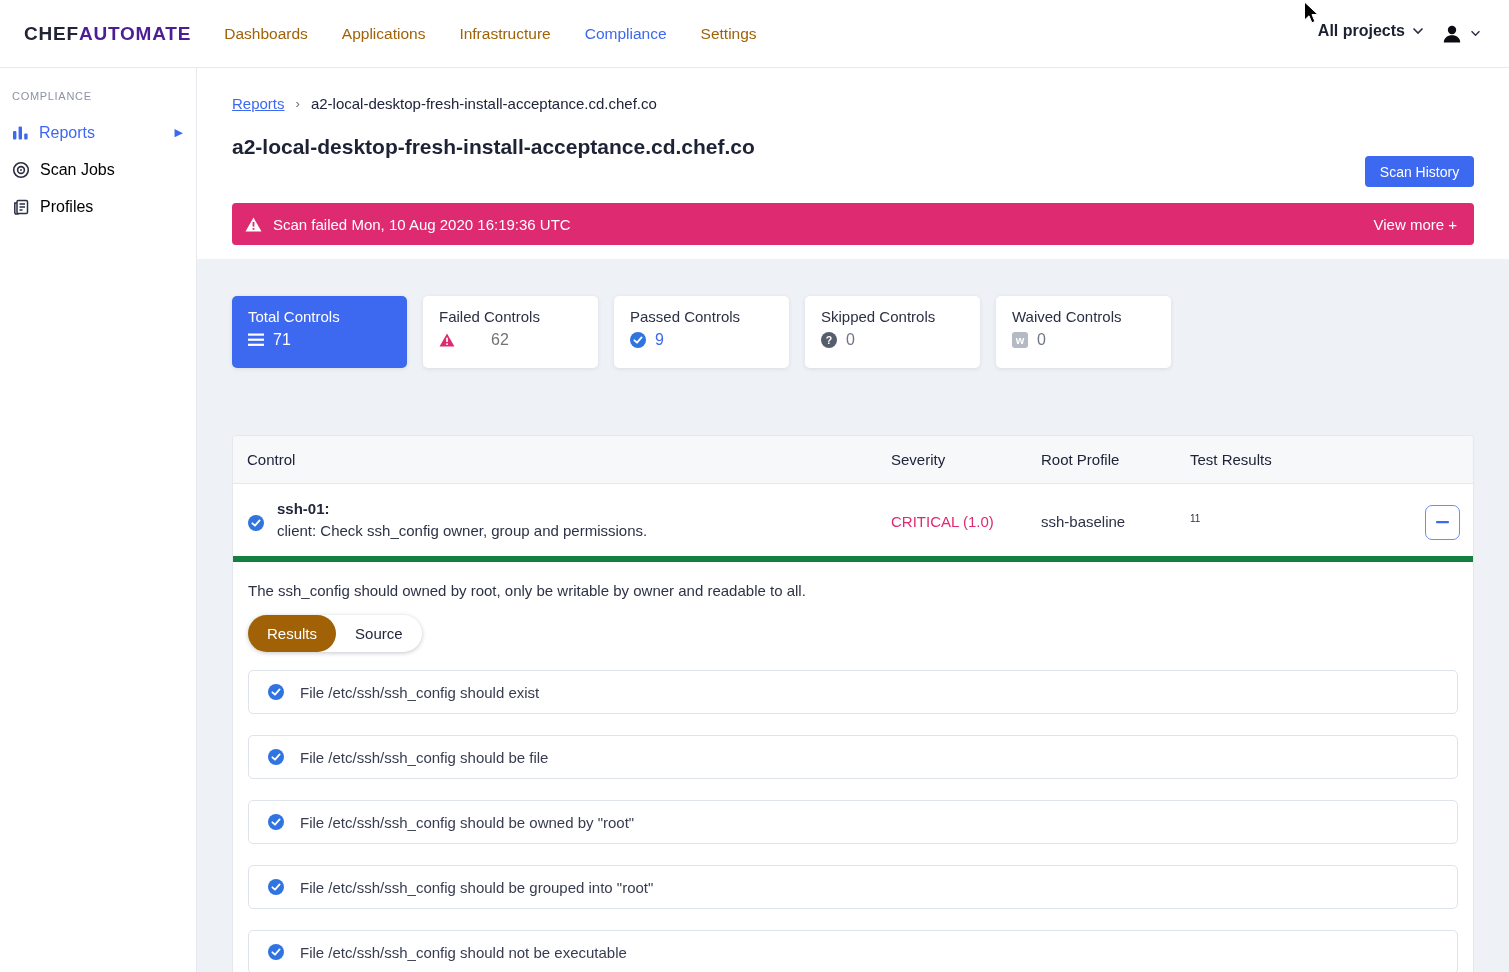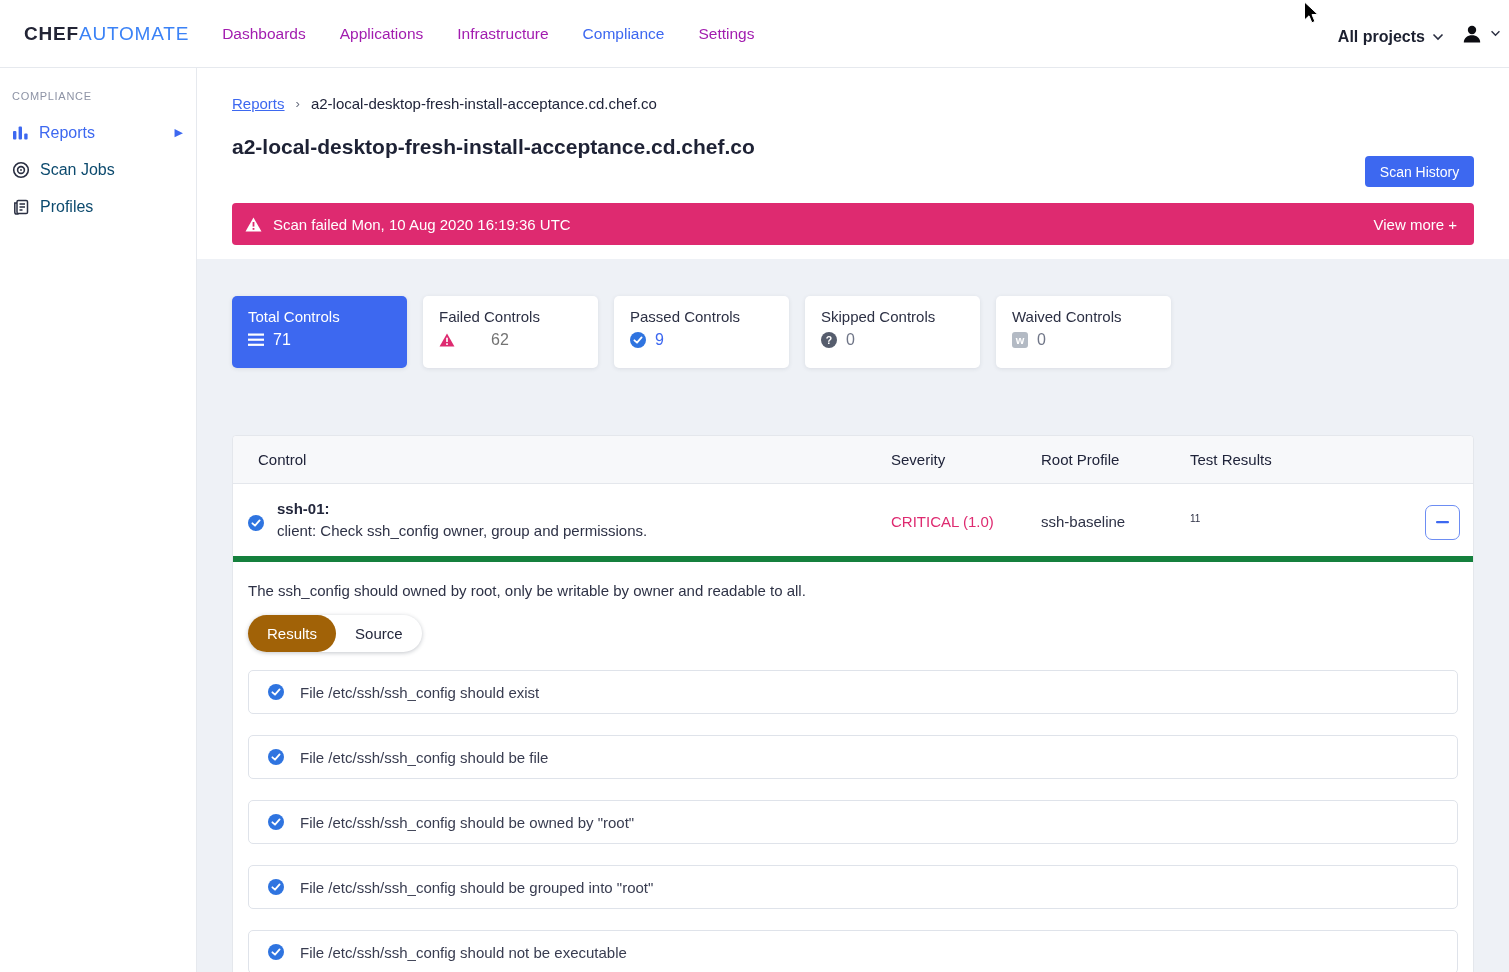--- a/index.html
+++ b/index.html
@@ -7,35 +7,35 @@
   body {
     position:relative; overflow:hidden; background:#fff;
     font-family:"Liberation Sans", sans-serif; color:#23273c;
   }
 
   
   .header { position:absolute; top:0; left:0; width:100%; height:68px; background:#fff;
             border-bottom:1px solid #e6e9ee; display:flex; align-items:center; z-index:20; }
   .logo { margin-left:24px; font-size:19px; letter-spacing:.8px; white-space:nowrap; cursor:default; }
   .logo-chef { font-weight:800; color:#222435; }
-  .logo-automate { font-weight:400; color:#3b82f6; }
+  .logo-automate { font-weight:700; color:#4c1d95; }
   .nav { display:flex; margin-left:16px; }
-  .nav-item { padding:0 17px; font-size:15.5px; color:#a21caf; line-height:68px; cursor:pointer; }
+  .nav-item { padding:0 17px; font-size:15.5px; color:#a16207; line-height:68px; cursor:pointer; }
   .nav-item.active { color:#3d68f0; }
-  .header-right { margin-left:auto; display:flex; align-items:flex-end; padding-right:8px; }
+  .header-right { margin-left:auto; display:flex; align-items:flex-start; padding-right:28px; }
   .projects-btn { display:flex; align-items:center; gap:7px; font-weight:700; font-size:16px; color:#1c2030; cursor:pointer; }
   .user-btn { display:flex; align-items:center; gap:6px; margin-left:16px; cursor:pointer; }
   .chev { stroke:#2a2e40; stroke-width:1.6; fill:none; }
 
   
   .sidebar { position:absolute; top:68px; left:0; width:197px; bottom:0; background:#fff;
              border-right:1px solid #e6e9ee; z-index:10; }
   .sidebar-section { margin:22px 0 12px 12px; font-size:11px; color:#8d93a5; letter-spacing:.7px; }
   .side-item { display:flex; align-items:center; height:37px; padding-left:12px; font-size:16px;
-               color:#0c4a6e; gap:10px; cursor:pointer; }
+               color:#000000; gap:10px; cursor:pointer; }
   .side-item.active { color:#3d68f0; }
   .side-arrow { margin-left:auto; margin-right:13px; color:#3d68f0; font-size:11px; }
 
   
   .main { position:absolute; top:68px; left:197px; right:0; bottom:0; background:#fff; overflow:hidden; }
   .breadcrumb { position:absolute; top:27px; left:35px; font-size:15px; display:flex; gap:11px; align-items:center; }
   .crumb-link { color:#3d68f0; text-decoration:underline; cursor:pointer; }
   .crumb-sep { color:#6a7080; font-size:13px; }
   .crumb-current { color:#20243a; }
   .page-title { position:absolute; top:67px; left:35px; font-size:21px; font-weight:600; color:#1e2235; }
@@ -59,21 +59,21 @@
   .val-total { color:#fff; } .val-failed { color:#737373;margin-left:27px; } .val-passed { color:#3d68f0; }
   .val-muted { color:#6f7587; }
   .w-badge { width:16px; height:16px; background:#b3bac4; border-radius:3px; color:#fff;
              font-size:11px; font-weight:700; display:flex; align-items:center; justify-content:center; }
 
   
   .table { position:absolute; top:176px; left:35px; width:1242px; background:#fff;
            border:1px solid #e4e7ec; border-radius:4px 4px 0 0; min-height:600px; }
   .thead { height:48px; background:#f7f8fa; border-bottom:1px solid #e4e7ec; position:relative; border-radius:4px 4px 0 0; }
   .th { position:absolute; top:15px; font-size:15px; color:#20243a; font-weight:500; }
-  .th-c1 { left:25px; } .th-c2 { left:658px; } .th-c3 { left:808px; } .th-c4 { left:957px; }
+  .th-c1 { left:14px; } .th-c2 { left:658px; } .th-c3 { left:808px; } .th-c4 { left:957px; }
   .trow { height:78px; position:relative; border-bottom:6px solid #15803d; cursor:pointer; background:#fff; }
   .row-check { position:absolute; left:15px; top:31px; }
   .ctrl-text { position:absolute; left:44px; top:16px; }
   .ctrl-id { font-weight:700; font-size:15px; color:#23273c; }
   .ctrl-desc { font-size:15px; color:#2e3246; margin-top:5px; }
   .severity { position:absolute; left:658px; top:29px; color:#de2a70; font-size:15px; }
   .profile { position:absolute; left:808px; top:29px; font-size:15px; color:#2e3246; }
   .results-count { position:absolute; left:957px; top:29px; font-size:10px; color:#2e3246; }
   .collapse-btn { position:absolute; left:1192px; top:21px; width:35px; height:35px; background:#fff;
                   border:1px solid #6d8df3; border-radius:7px; cursor:pointer; display:flex;

